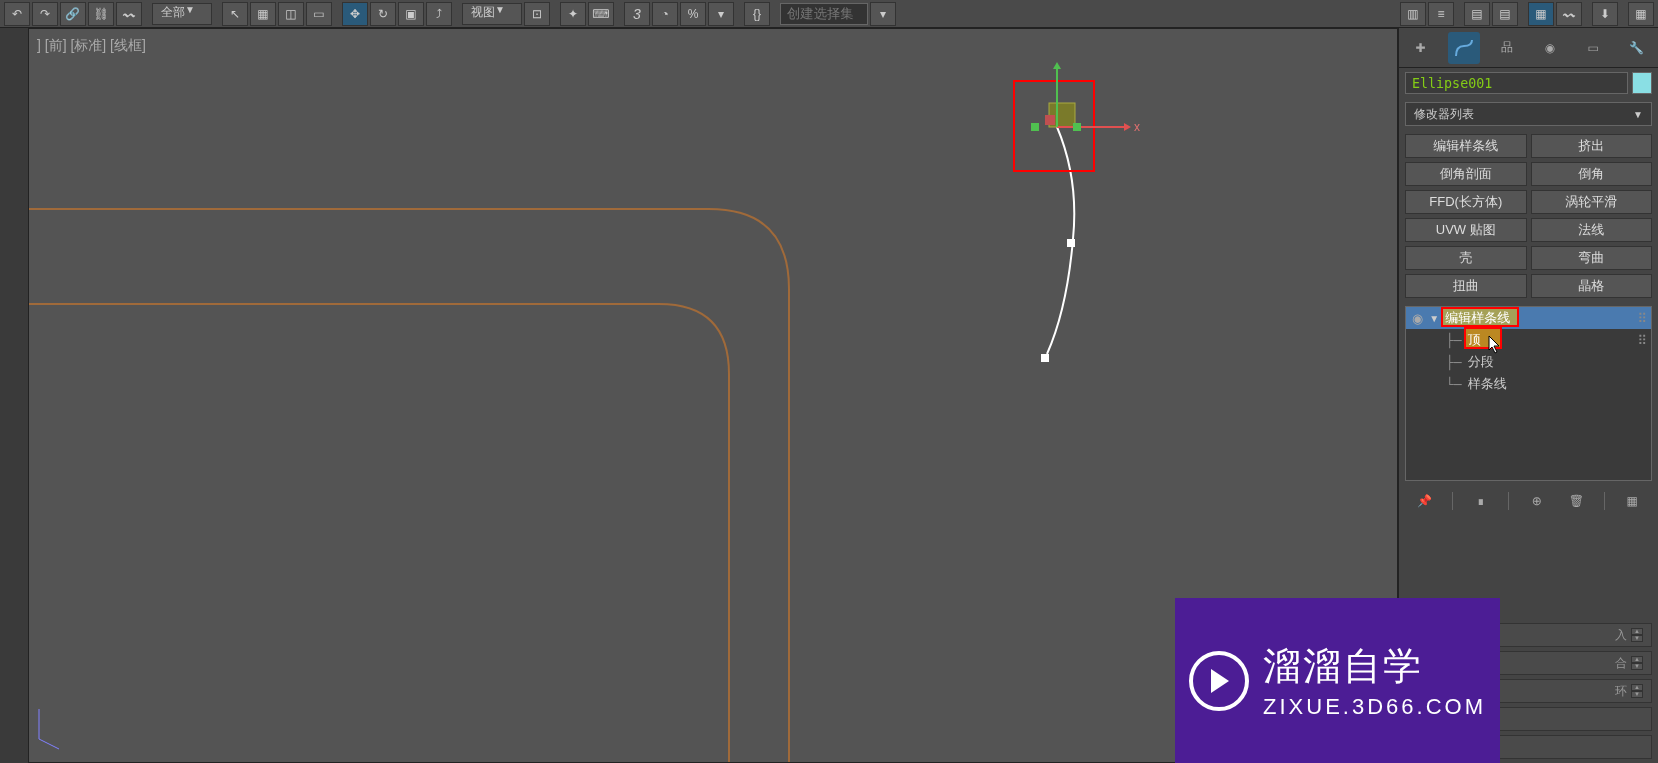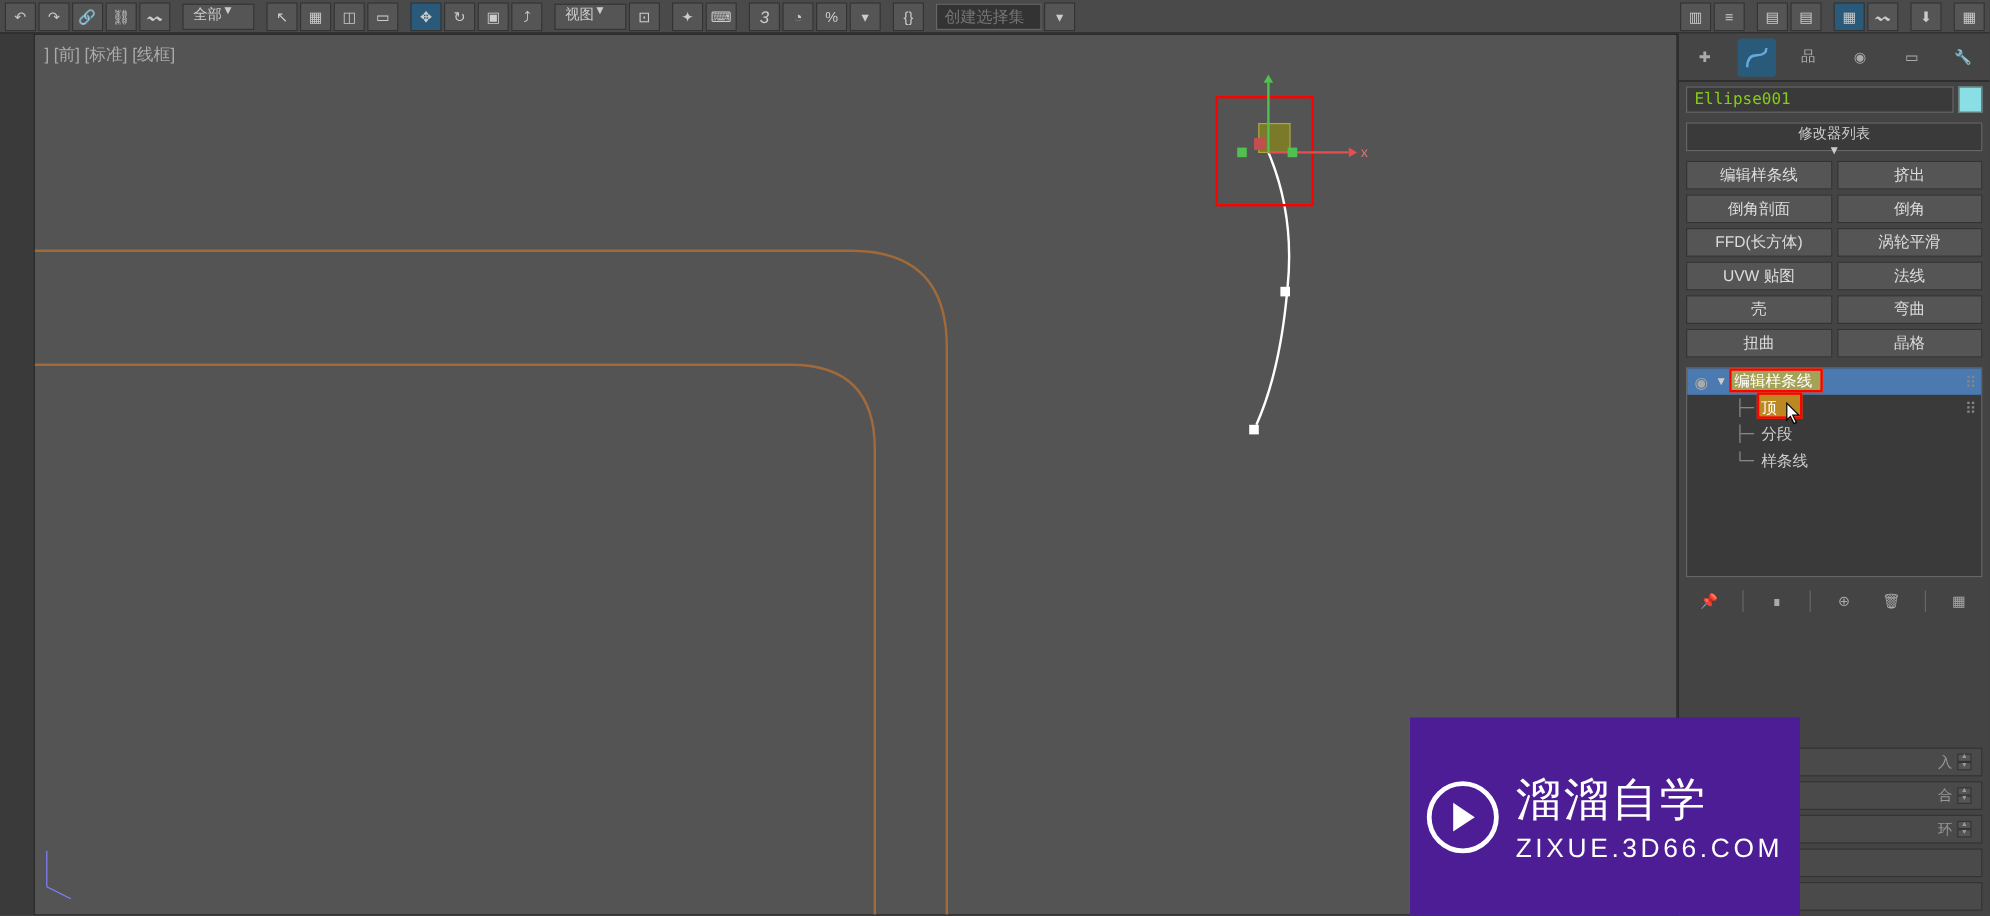--- a/index.html
+++ b/index.html
@@ -139,21 +139,20 @@
     .modifier-dropdown {
       margin: 4px 6px;
       height: 24px;
       background: #3a3a3a;
       border: 1px solid #666;
       display: flex;
       align-items: center;
       padding: 0 8px;
       justify-content: space-between;
       cursor: pointer;
-      flex-direction: column;
     }
     .dropdown-arrow { font-size: 10px; }
     
     .modifier-grid {
       display: grid;
       grid-template-columns: 1fr 1fr;
       gap: 4px;
       padding: 4px 6px;
     }
     .modifier-btn {

